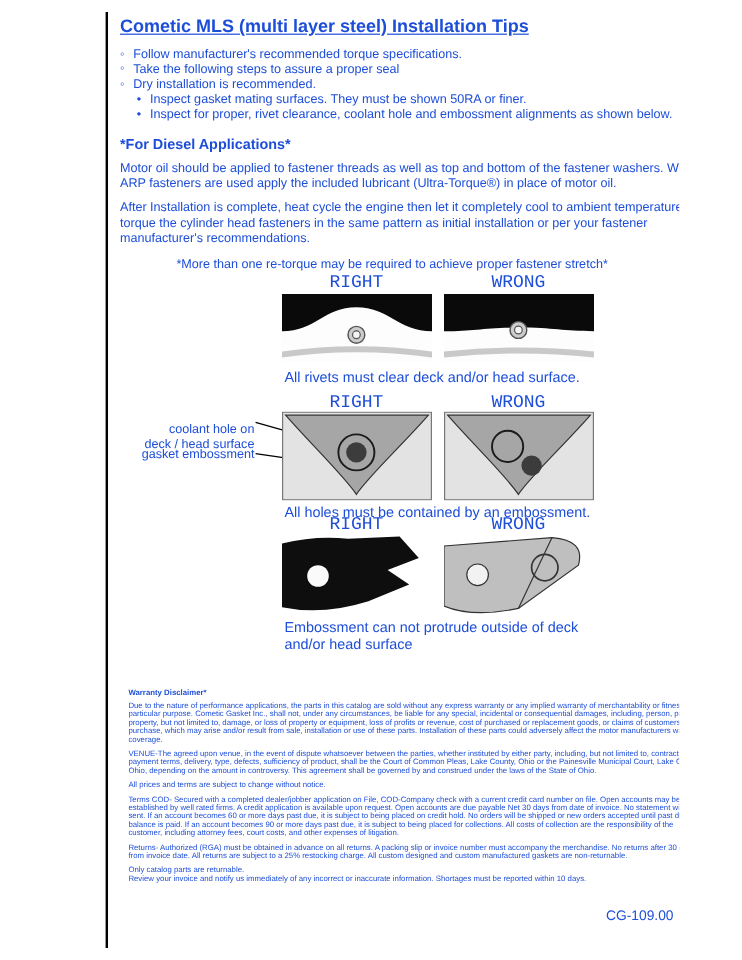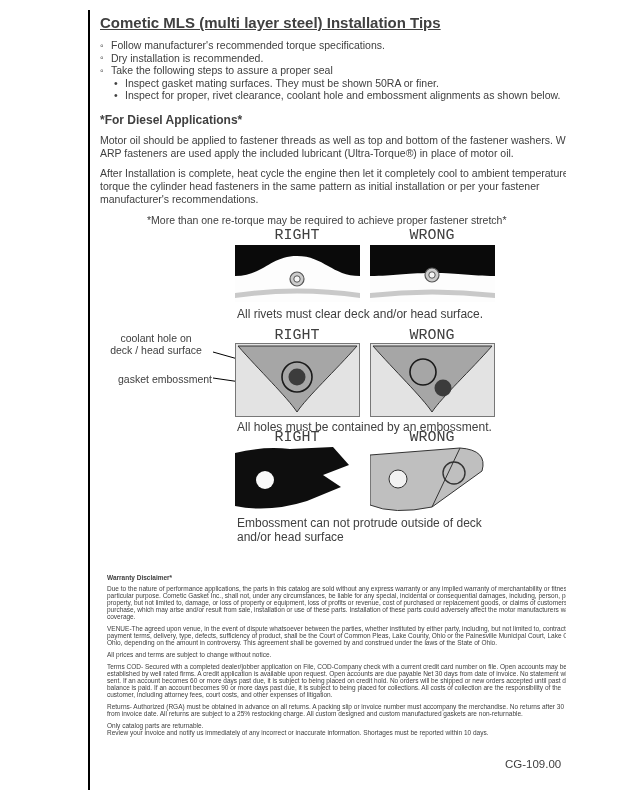--- a/index.html
+++ b/index.html
@@ -1,19 +1,19 @@
 <!DOCTYPE html>
 <html><head>
 <meta charset="utf-8">
 <style>
   * { margin:0; padding:0; box-sizing:border-box; }
   html,body { background:#ffffff; }
   .page {
     position:relative; width:566px; height:800px; background:#ffffff;
-    font-family:"Liberation Sans", sans-serif; color:#404040; overflow:hidden;
+    font-family:"Liberation Sans", sans-serif; color:#1d4ed8; overflow:hidden;
   }
   .vline { position:absolute; left:88px; top:10px; width:2px; height:780px; background:#000; }
 
   .content { position:absolute; left:100px; top:14px; width:494px; }
   .title { font-size:15px; font-weight:bold; text-decoration:underline; margin-bottom:8px; }
 
   .bullets { list-style:none; font-size:10.5px; line-height:12.5px; }
   .bullet { position:relative; padding-left:11px; }
   .bullet::before { content:"\25E6"; position:absolute; left:0; top:-0.5px; }
   .sub-bullet { position:relative; margin-left:14px; padding-left:11px; }
@@ -41,22 +41,22 @@
 </head>
 <body>
 
 <div class="page">
   <div class="vline"></div>
 
   <div class="content">
     <div class="title">Cometic MLS (multi layer steel) Installation Tips</div>
     <ul class="bullets">
       <li class="bullet">Follow manufacturer's recommended torque specifications.</li>
+      <li class="bullet">Take the following steps to assure a proper seal</li>
       <li class="bullet">Dry installation is recommended.</li>
-      <li class="bullet">Take the following steps to assure a proper seal</li>
       <li class="sub-bullet">Inspect gasket mating surfaces.  They must be shown 50RA or finer.</li>
       <li class="sub-bullet">Inspect for proper, rivet clearance, coolant hole and embossment alignments as shown below.</li>
     </ul>
     <div class="section-heading">*For Diesel Applications*</div>
     <div class="para">Motor oil should be applied to fastener threads as well as top and bottom of the fastener washers. When ARP fasteners are used apply the included lubricant (Ultra-Torque®) in place of motor oil.</div>
     <div class="para">After Installation is complete, heat cycle the engine then let it completely cool to ambient temperature. Re-torque the cylinder head fasteners in the same pattern as initial installation or per your fastener manufacturer's recommendations.</div>
     <div class="note">*More than one re-torque may be required to achieve proper fastener stretch*</div>
   </div>
 
   <div class="dlabel" style="left:257px; top:227px;">RIGHT</div>
@@ -76,21 +76,21 @@
       <path d="M0,0 H125 V31 C99,31 92,28 62,28 C32,28 26,31 0,31 Z" fill="#0a0a0a"></path>
       <path d="M0,48 Q62,41 125,48 L125,53 Q62,46 0,53 Z" fill="#c9c9c9"></path>
       <circle cx="62" cy="30" r="7" fill="#cccccc" stroke="#555" stroke-width="1.2"></circle>
       <circle cx="62" cy="30" r="3.2" fill="#f5f5f5" stroke="#555" stroke-width="1"></circle>
     </svg>
   </div>
   <div class="dcaption" style="left:237px; top:307px;">All rivets must clear deck and/or head surface.</div>
 
   <div class="dlabel" style="left:257px; top:327px;">RIGHT</div>
   <div class="dlabel" style="left:392px; top:327px;">WRONG</div>
-  <div class="callout" style="top:332px;text-align:center;">
+  <div class="callout" style="top:352px;">
     <div>coolant hole on</div>
     <div>deck / head surface</div>
   </div>
   <div class="callout" style="top:373px;">gasket embossment</div>
   <svg class="connector" viewBox="0 0 100 60">
     <line x1="1" y1="9" x2="79" y2="31" stroke="#000" stroke-width="1"></line>
     <line x1="1" y1="35" x2="70" y2="45" stroke="#000" stroke-width="1"></line>
   </svg>
   <div class="dtile" style="left:235px; top:343px; width:125px; height:74px;">
     <svg viewBox="0 0 125 74">

